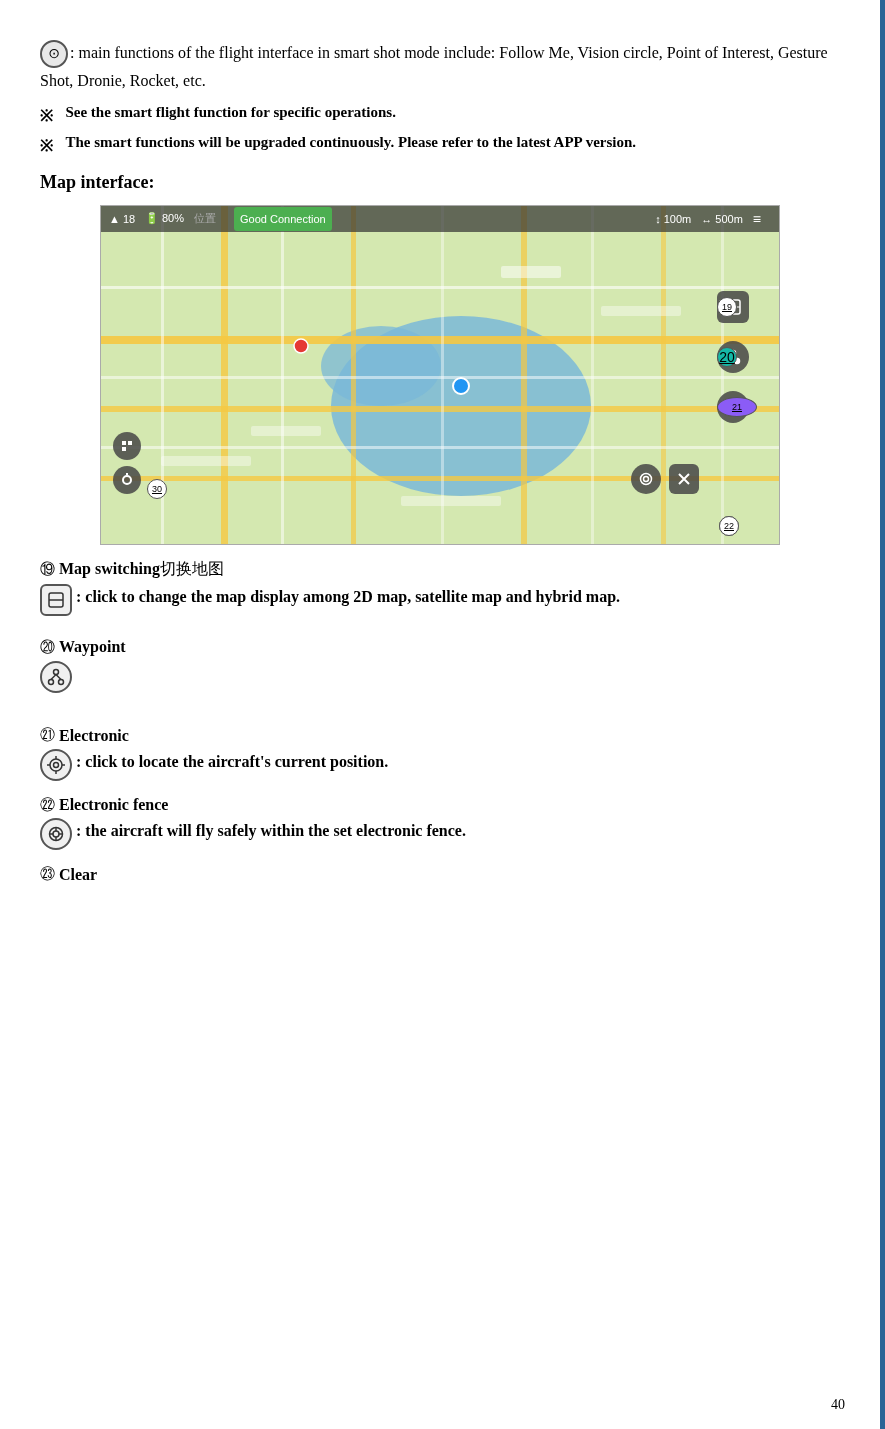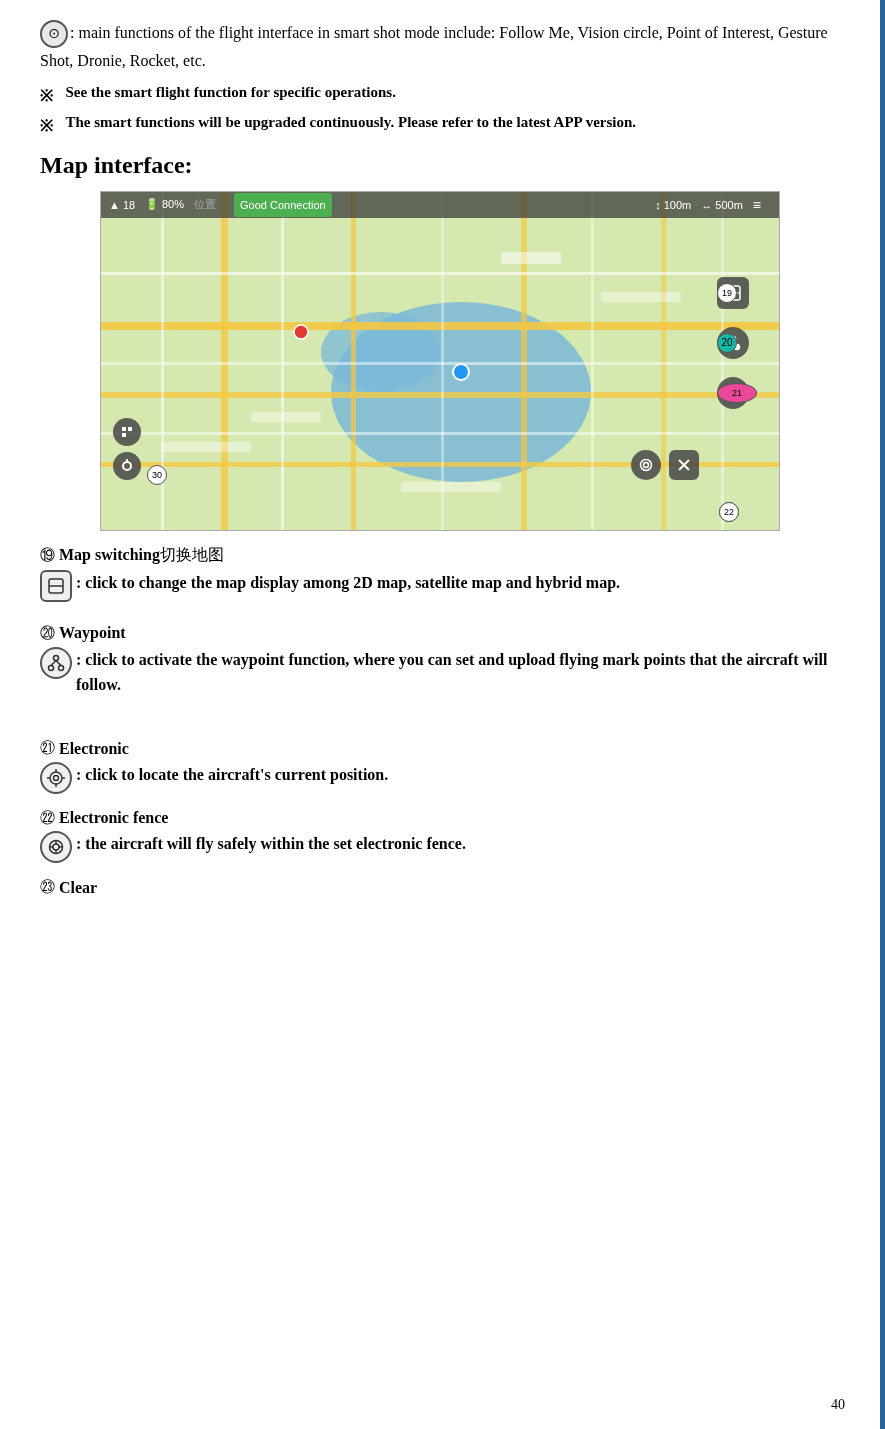--- a/index.html
+++ b/index.html
@@ -12,35 +12,36 @@
       min-height: 1429px;
       padding: 20px 40px 40px 40px;
       position: relative;
     }
     .page-content {
       max-width: 800px;
     }
     .intro-line {
       line-height: 1.6;
       margin-bottom: 10px;
+      margin-top: 20px;
     }
     .note-line {
       display: flex;
       align-items: flex-start;
       margin: 8px 0;
       font-weight: bold;
       font-size: 15px;
     }
     .note-line .x-mark {
       margin-right: 12px;
       font-weight: bold;
       font-size: 16px;
     }
     .map-interface-heading {
-      font-size: 24px;
+      font-size: 18px;
       font-weight: bold;
       margin: 16px 0 12px 0;
     }
     .map-image-container {
       width: 680px;
       height: 340px;
       margin: 0 auto 10px auto;
       position: relative;
       background: #c8d8a0;
       border: 1px solid #aaa;
@@ -96,20 +97,21 @@
       border-radius: 50%;
       background: #fff;
       border: 1.5px solid #555;
       display: flex;
       align-items: center;
       justify-content: center;
       font-size: 10px;
       font-family: Arial, sans-serif;
       z-index: 11;
       color: #000;
+      text-decoration: underline;
     }
     .map-btn-sm {
       width: 30px;
       height: 30px;
       border-radius: 50%;
       background: rgba(80,80,80,0.85);
       display: flex;
       align-items: center;
       justify-content: center;
     }
@@ -260,36 +262,36 @@
       <div class="map-btn" style="width:32px;height:32px;border-radius:50%;background:rgba(70,70,70,0.85);">
         <svg width="16" height="16" viewBox="0 0 16 16" fill="none" stroke="white" stroke-width="1.5">
             <circle cx="8" cy="4" r="2.5"></circle>
             <circle cx="4" cy="12" r="2.5"></circle>
             <circle cx="12" cy="12" r="2.5"></circle>
             <line x1="8" y1="6.5" x2="4" y2="9.5"></line>
             <line x1="8" y1="6.5" x2="12" y2="9.5"></line>
           </svg>
       </div>
       <div style="width:12px;height:1.5px;background:#333;"></div>
-      <div class="map-num" style="width:20px;height:20px;border-radius:50%;background:#14b8a6;border:1.5px solid #555;display:flex;align-items:center;justify-content:center;font-size:10px;font-family:Arial;">20</div>
+      <div class="map-num" style="width:20px;height:20px;border-radius:50%;background:#14b8a6;border:1.5px solid #555;display:flex;align-items:center;justify-content:center;font-size:14px;font-family:Arial;">20</div>
     </div>
 
     <div style="position:absolute;right:50px;top:200px;z-index:10;display:flex;align-items:center;">
       <div class="map-btn" style="width:32px;height:32px;border-radius:50%;background:rgba(70,70,70,0.85);">
         <svg width="16" height="16" viewBox="0 0 16 16" fill="none" stroke="white" stroke-width="1.5">
             <circle cx="8" cy="8" r="5"></circle>
             <circle cx="8" cy="8" r="2"></circle>
             <line x1="8" y1="0" x2="8" y2="3"></line>
             <line x1="8" y1="13" x2="8" y2="16"></line>
             <line x1="0" y1="8" x2="3" y2="8"></line>
             <line x1="13" y1="8" x2="16" y2="8"></line>
           </svg>
       </div>
       <div style="width:12px;height:1.5px;background:#333;"></div>
-      <div class="map-num" style="width:40px;height:20px;border-radius:50%;background:#ec4899;border:1.5px solid #555;display:flex;align-items:center;justify-content:center;font-size:9px;font-family:Arial;">21</div>
+      <div class="map-num" style="width:40px;height:20px;border-radius:50%;background:#8b5cf6;border:1.5px solid #555;display:flex;align-items:center;justify-content:center;font-size:9px;font-family:Arial;">21</div>
     </div>
 
     <div style="position:absolute;right:60px;bottom:18px;z-index:12;display:flex;align-items:center;gap:8px;">
       <div class="map-num" style="width:20px;height:20px;border-radius:50%;background:#fff;border:1.5px solid #555;display:flex;align-items:center;justify-content:center;font-size:9px;font-family:Arial;">23</div>
       <div class="map-num" style="width:20px;height:20px;border-radius:50%;background:#fff;border:1.5px solid #555;display:flex;align-items:center;justify-content:center;font-size:9px;font-family:Arial;">22</div>
     </div>
 
     <div style="position:absolute;right:80px;bottom:50px;z-index:10;display:flex;gap:8px;">
       <div style="width:30px;height:30px;border-radius:50%;background:rgba(70,70,70,0.85);display:flex;align-items:center;justify-content:center;">
         <svg width="14" height="14" viewBox="0 0 14 14" fill="none" stroke="white" stroke-width="1.5">
@@ -330,21 +332,20 @@
     <div class="desc-row">
       <span style="display:inline-flex;align-items:center;justify-content:center;width:32px;height:32px;border-radius:50%;border:2px solid #555;background:#f0f0f0;margin-right:4px;flex-shrink:0;">
         <svg width="18" height="18" viewBox="0 0 18 18" fill="none" stroke="#333" stroke-width="1.5">
             <circle cx="9" cy="4" r="2.5"></circle>
             <circle cx="4" cy="14" r="2.5"></circle>
             <circle cx="14" cy="14" r="2.5"></circle>
             <line x1="9" y1="6.5" x2="4" y2="11.5"></line>
             <line x1="9" y1="6.5" x2="14" y2="11.5"></line>
           </svg>
       </span>
-      <span class="desc-text">: click to activate the waypoint function, where you can set and upload flying mark points that the aircraft will follow.</span>
     </div>
   </div>
 
   <div style="height:14px;"></div>
 
   <div class="section-item">
     <div class="map-section-row">
       <span class="circled-num">㉑</span>
       <span style="margin-left:4px;font-size:16px;font-weight:bold;">Electronic</span>
     </div>

